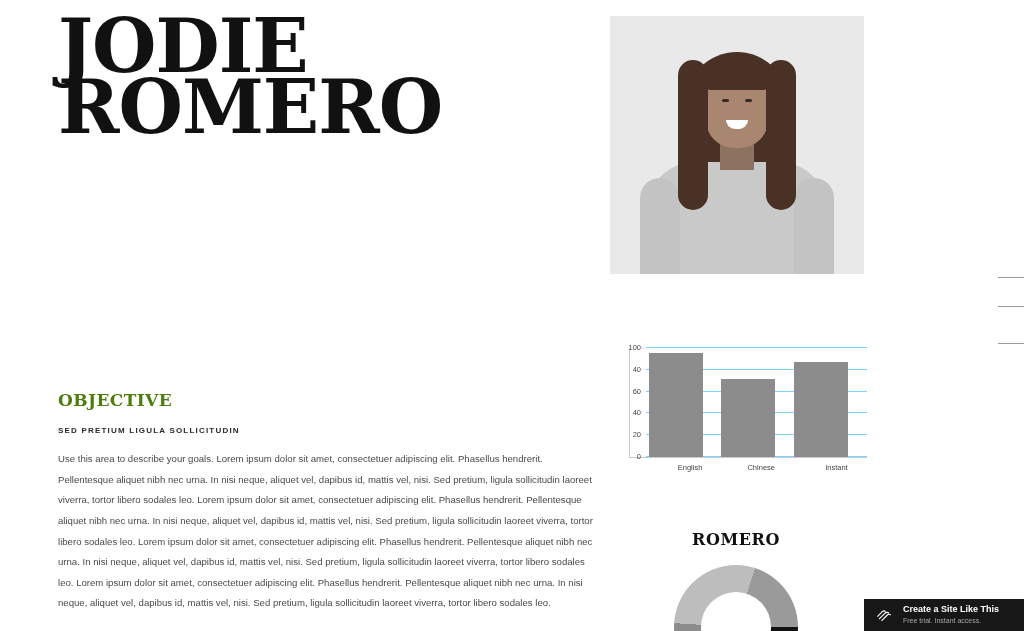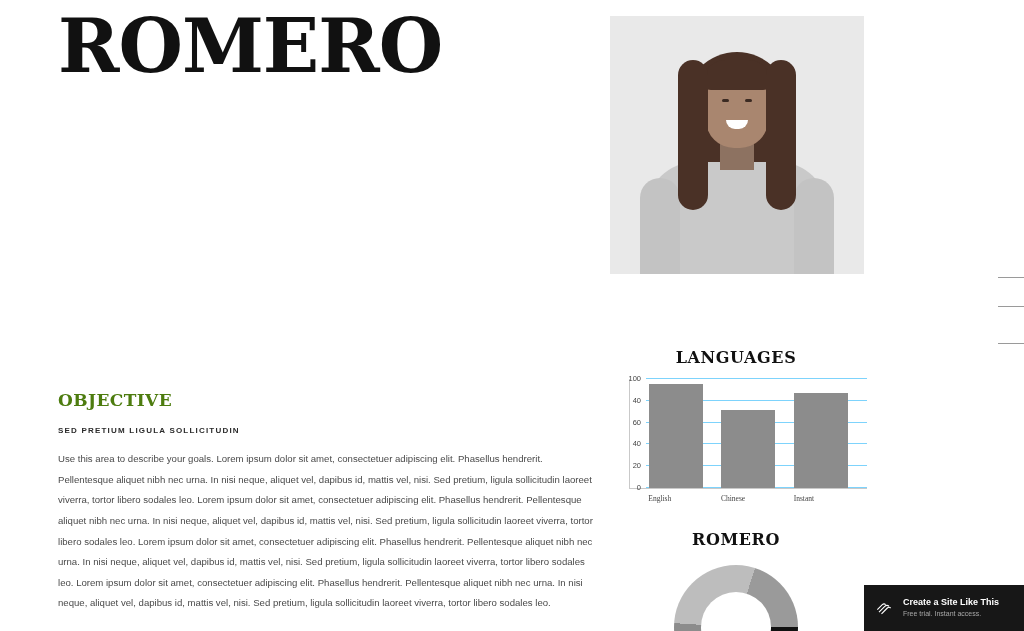--- a/index.html
+++ b/index.html
@@ -247,24 +247,23 @@
     z-index: 2;
   }
   .xlabels {
     display: flex;
     justify-content: space-around;
     padding: 0 10px;
     margin-top: 5px;
   }
   .xlabel {
     width: 54px;
-    text-align: left;
+    text-align: right;
     font-size: 7.5px;
     color: #444;
-    font-family: Liberation Serif, serif;
   }
 
   
   .skills {
     position: absolute;
     left: 605px;
     top: 530px;
     width: 262px;
     text-align: center;
   }
@@ -291,21 +290,21 @@
     border-radius: 50%;
     background: #fff;
   }
 
   
   .sqs-banner {
     position: absolute;
     right: 0;
     bottom: 0;
     width: 160px;
-    height: 46px;
+    height: 32px;
     background: #171717;
     display: flex;
     align-items: center;
     padding: 4px 10px;
     gap: 9px;
     cursor: pointer;
   }
   .sqs-logo {
     width: 20px; height: 20px;
     flex: 0 0 20px;
@@ -324,20 +323,21 @@
     margin: 2px 0 0 0;
   }
 </style>
 </head>
 <body>
 
 <div class="page">
 
   <div class="hero-left">
     <h1 class="hero-name">
+      <span>JODIE</span>
       <span class="line2">ROMERO</span>
     </h1>
   </div>
 
   <div class="hero-photo">
     <div class="photo-figure">
       <div class="ph-bg"></div>
       <div class="ph-hair-back"></div>
       <div class="ph-sweater"></div>
       <div class="ph-sleeve-l"></div>
@@ -357,21 +357,20 @@
   <div class="edge-mark m2"></div>
   <div class="edge-mark m3"></div>
 
   <div class="objective">
     <h2 class="sec-title-serif">OBJECTIVE</h2>
     <p class="sub-label">SED PRETIUM LIGULA SOLLICITUDIN</p>
     <p class="body-copy">Use this area to describe your goals. Lorem ipsum dolor sit amet, consectetuer adipiscing elit. Phasellus hendrerit. Pellentesque aliquet nibh nec urna. In nisi neque, aliquet vel, dapibus id, mattis vel, nisi. Sed pretium, ligula sollicitudin laoreet viverra, tortor libero sodales leo. Lorem ipsum dolor sit amet, consectetuer adipiscing elit. Phasellus hendrerit. Pellentesque aliquet nibh nec urna. In nisi neque, aliquet vel, dapibus id, mattis vel, nisi. Sed pretium, ligula sollicitudin laoreet viverra, tortor libero sodales leo. Lorem ipsum dolor sit amet, consectetuer adipiscing elit. Phasellus hendrerit. Pellentesque aliquet nibh nec urna. In nisi neque, aliquet vel, dapibus id, mattis vel, nisi. Sed pretium, ligula sollicitudin laoreet viverra, tortor libero sodales leo. Lorem ipsum dolor sit amet, consectetuer adipiscing elit. Phasellus hendrerit. Pellentesque aliquet nibh nec urna. In nisi neque, aliquet vel, dapibus id, mattis vel, nisi. Sed pretium, ligula sollicitudin laoreet viverra, tortor libero sodales leo.</p>
   </div>
 
   <div class="languages">
-    <h2 class="chart-title">LANGUAGES</h2>
     <div class="chart-wrap">
       <div class="plot" id="plot">
           <div class="gridline" style="bottom: 0%;">
             <span class="ytick">0</span>
           </div>
           <div class="gridline" style="bottom: 20%;">
             <span class="ytick">20</span>
           </div>
           <div class="gridline" style="bottom: 40%;">
             <span class="ytick">40</span>

